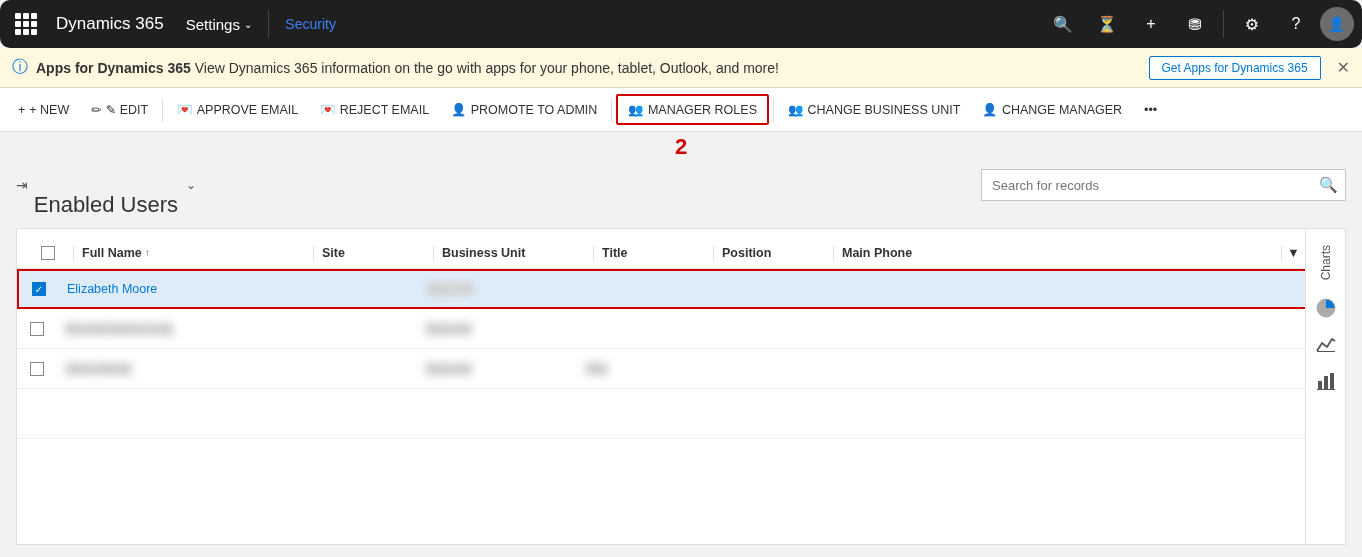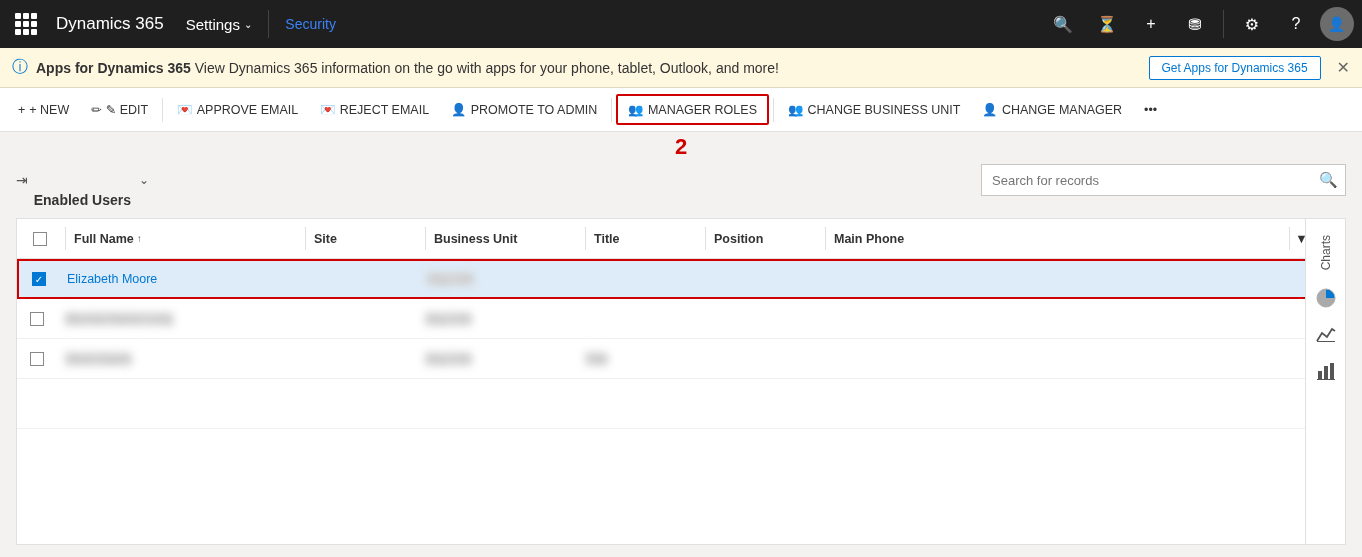--- a/index.html
+++ b/index.html
@@ -6,20 +6,21 @@
     body { font-family: 'Segoe UI', Arial, sans-serif; font-size: 13px; background: #f3f2f1; width: 1362px; height: 557px; overflow: hidden; }
 
     
     .topbar {
       background: #1f1f1f;
       height: 48px;
       display: flex;
       align-items: center;
       padding: 0 8px;
       color: white;
+      border-radius: 10px;
     }
     .topbar-waffle {
       width: 36px; height: 36px; display: flex; align-items: center; justify-content: center;
       cursor: pointer; margin-right: 4px;
     }
     .waffle-grid {
       display: grid; grid-template-columns: repeat(3, 6px); grid-template-rows: repeat(3, 6px); gap: 2px;
     }
     .waffle-dot { width: 6px; height: 6px; background: white; border-radius: 1px; }
     .topbar-title {
@@ -98,21 +99,21 @@
       display: flex;
       align-items: center;
       justify-content: space-between;
       padding: 8px 0 10px 0;
     }
     .view-title-wrap {
       display: flex; align-items: center; gap: 6px;
     }
     .view-arrow { color: #555; font-size: 14px; }
     .view-title {
-      font-size: 14px; font-weight: 700; color: #333; margin-top: 40px;
+      font-size: 22px; font-weight: 400; color: #333; margin-top: 40px;
     }
     .view-chevron { color: #555; font-size: 12px; margin-left: 2px; cursor: pointer; }
     .search-wrap {
       display: flex; align-items: center; gap: 12px;
       border: 1px solid #c8c6c4; background: white; height: 32px;
       width: 365px;
     }
     .search-input {
       flex: 1; border: none; outline: none; padding: 0 10px;
       font-size: 13px; color: #333; background: transparent;
@@ -130,21 +131,21 @@
       overflow: hidden;
       position: relative;
     }
     .table-header {
       display: grid;
       grid-template-columns: 40px 240px 120px 160px 120px 120px 1fr 24px 24px;
       align-items: center;
       background: white;
       border-bottom: 1px solid #e0e0e0;
       height: 40px;
-      padding: 8px;
+      padding: 16px;
     }
     .th-cell {
       font-size: 12.5px; font-weight: 600; color: #333;
       padding: 0 8px; display: flex; align-items: center; gap: 3px;
       border-left: 1px solid #e0e0e0; height: 100%;
     }
     .th-cell:first-child { border-left: none; }
     .th-sort { font-size: 10px; color: #555; }
 
     .table-row {

